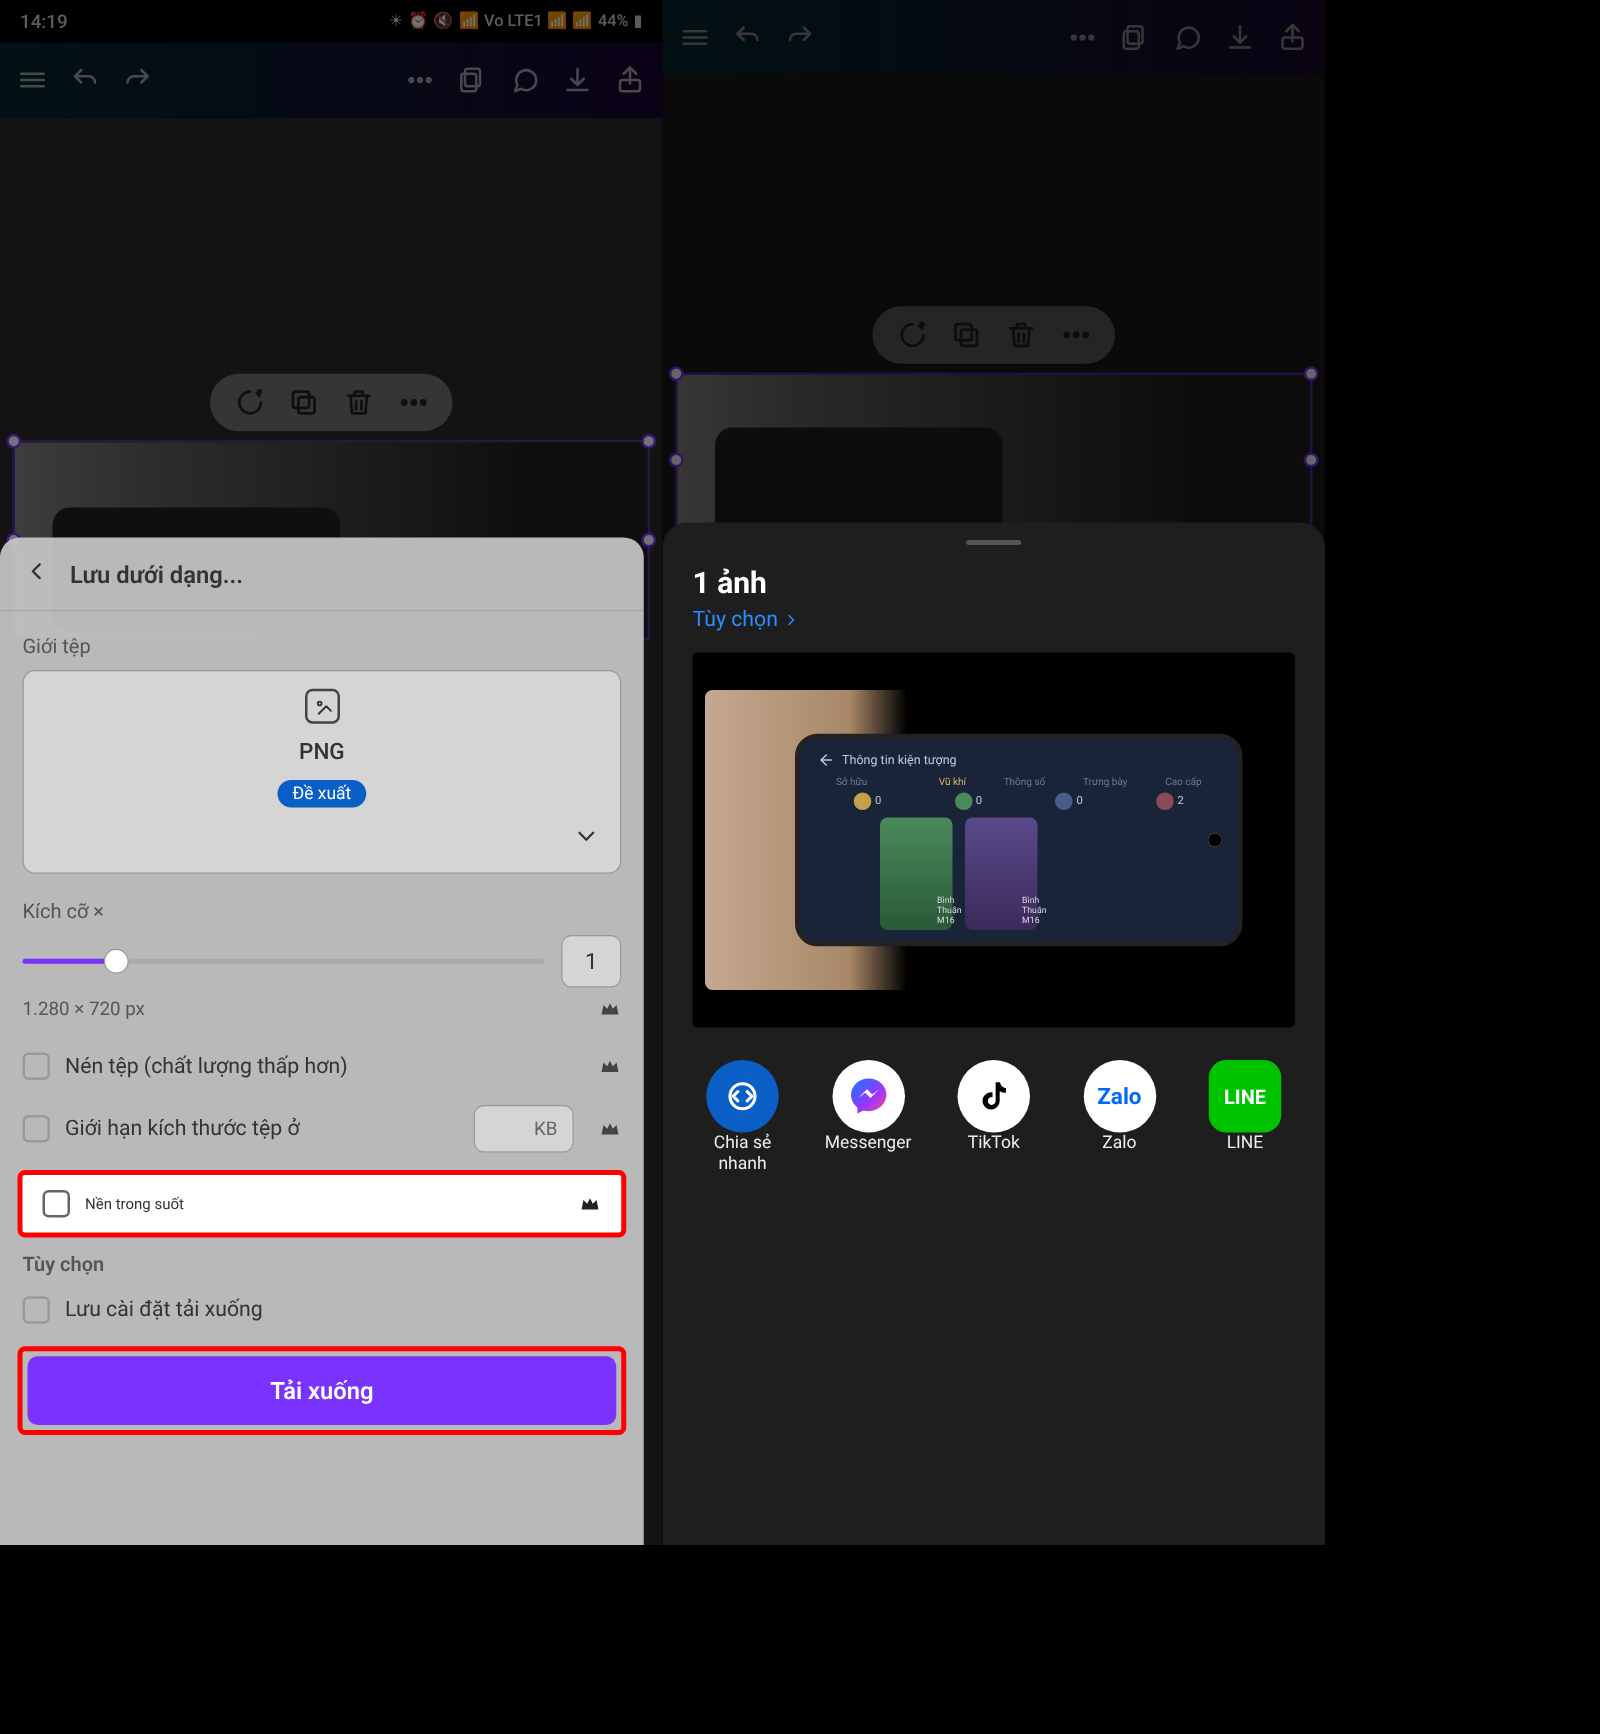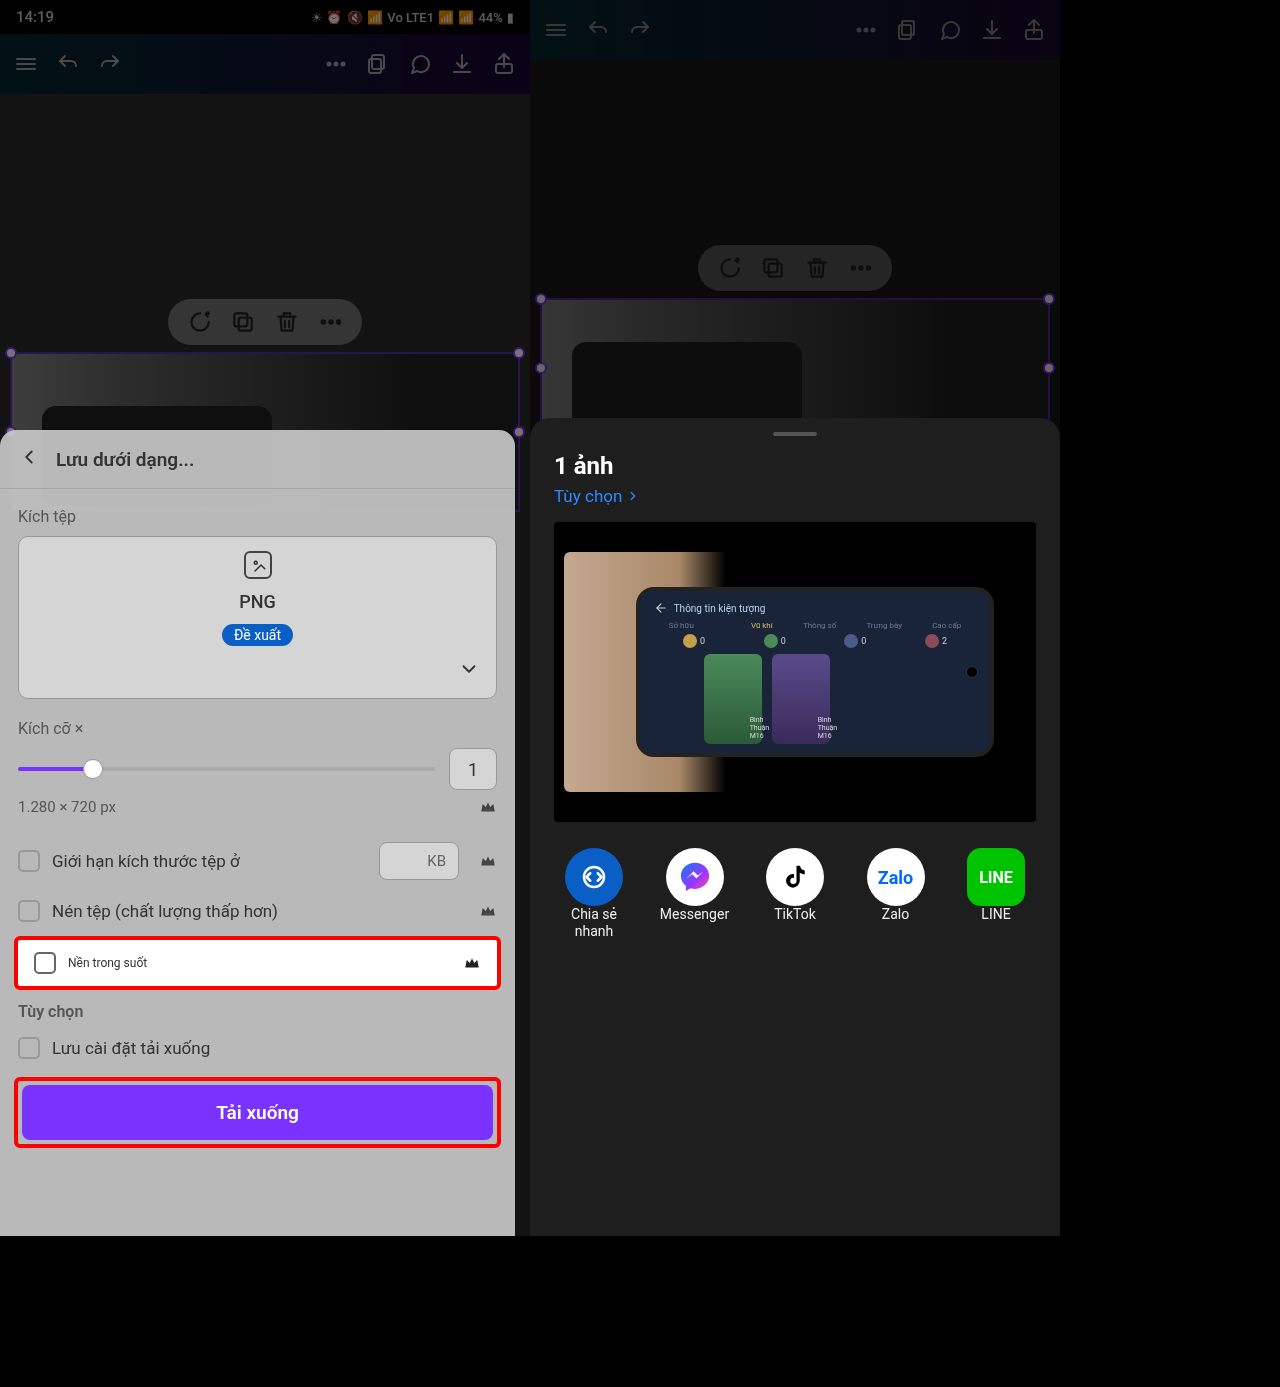--- a/index.html
+++ b/index.html
@@ -244,21 +244,21 @@
   <div class="dim"></div>
 
   <div class="bottom-sheet">
     <div class="sheet-header">
       <div><svg viewBox="0 0 24 24" width="22" height="22">
               <path d="M15 18l-6-6 6-6"></path>
             </svg></div>
       <div class="sheet-title">Lưu dưới dạng...</div>
     </div>
     <div class="sheet-body">
-      <div class="field-label">Kích tệp</div>
+      <div class="field-label">Giới tệp</div>
       <div class="filetype-select">
         <div class="img-icon">
               <svg viewBox="0 0 24 24" width="18" height="18">
                 <circle cx="9" cy="9" r="2"></circle>
                 <path d="M21 17l-5-5-8 8"></path>
               </svg>
             </div>
         <span class="ft-name">PNG</span>
         <span class="badge">Đề xuất</span>
         <div class="chevron"><svg viewBox="0 0 24 24" width="22" height="22">
@@ -276,31 +276,31 @@
       </div>
       <div class="dimensions">
         <span>1.280 × 720 px</span>
         <svg class="crown" viewBox="0 0 24 24">
               <path d="M3 18h18l-2-10-4 4-3-6-3 6-4-4z" fill="#444" stroke="none"></path>
             </svg>
       </div>
 
       <div class="check-row">
         <div class="checkbox"></div>
+        <span>Nén tệp (chất lượng thấp hơn)</span>
+        <svg class="crown crown-end" viewBox="0 0 24 24">
+              <path d="M3 18h18l-2-10-4 4-3-6-3 6-4-4z" fill="#444" stroke="none"></path>
+            </svg>
+      </div>
+
+      <div class="check-row">
+        <div class="checkbox"></div>
         <span>Giới hạn kích thước tệp ở</span>
         <div class="kb-box">KB</div>
         <svg class="crown" viewBox="0 0 24 24">
-              <path d="M3 18h18l-2-10-4 4-3-6-3 6-4-4z" fill="#444" stroke="none"></path>
-            </svg>
-      </div>
-
-      <div class="check-row">
-        <div class="checkbox"></div>
-        <span>Nén tệp (chất lượng thấp hơn)</span>
-        <svg class="crown crown-end" viewBox="0 0 24 24">
               <path d="M3 18h18l-2-10-4 4-3-6-3 6-4-4z" fill="#444" stroke="none"></path>
             </svg>
       </div>
 
       <div class="highlighted-row">
         <div class="checkbox"></div>
         <span style="font-size:12px;">Nền trong suốt</span>
         <svg class="crown" viewBox="0 0 24 24">
               <path d="M3 18h18l-2-10-4 4-3-6-3 6-4-4z" fill="#222" stroke="none"></path>
             </svg>

